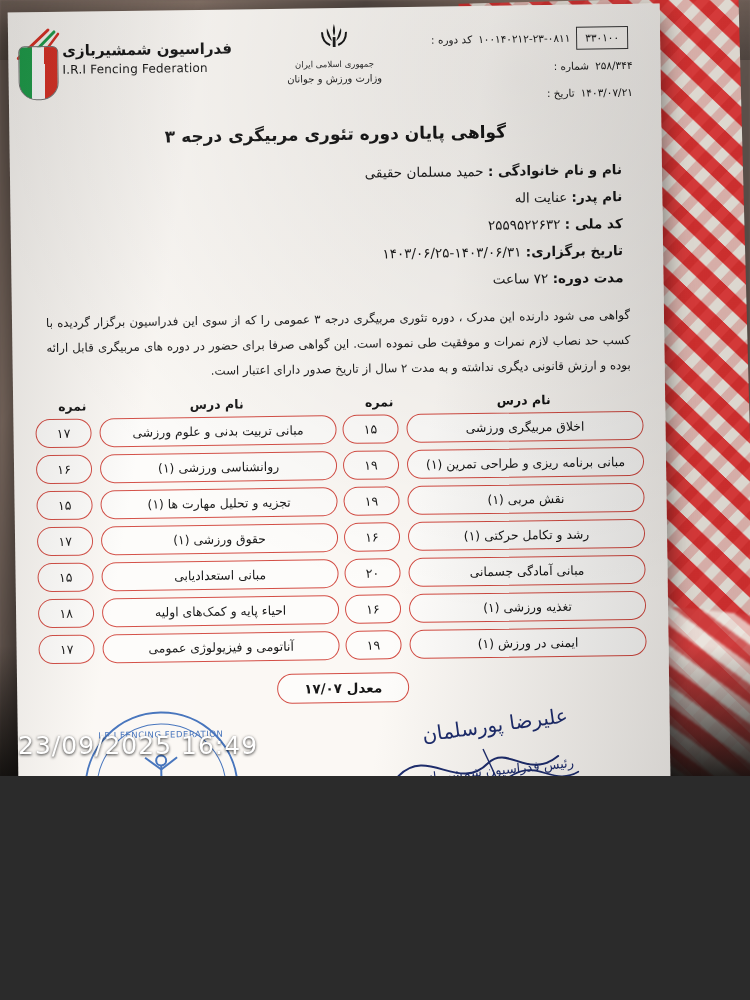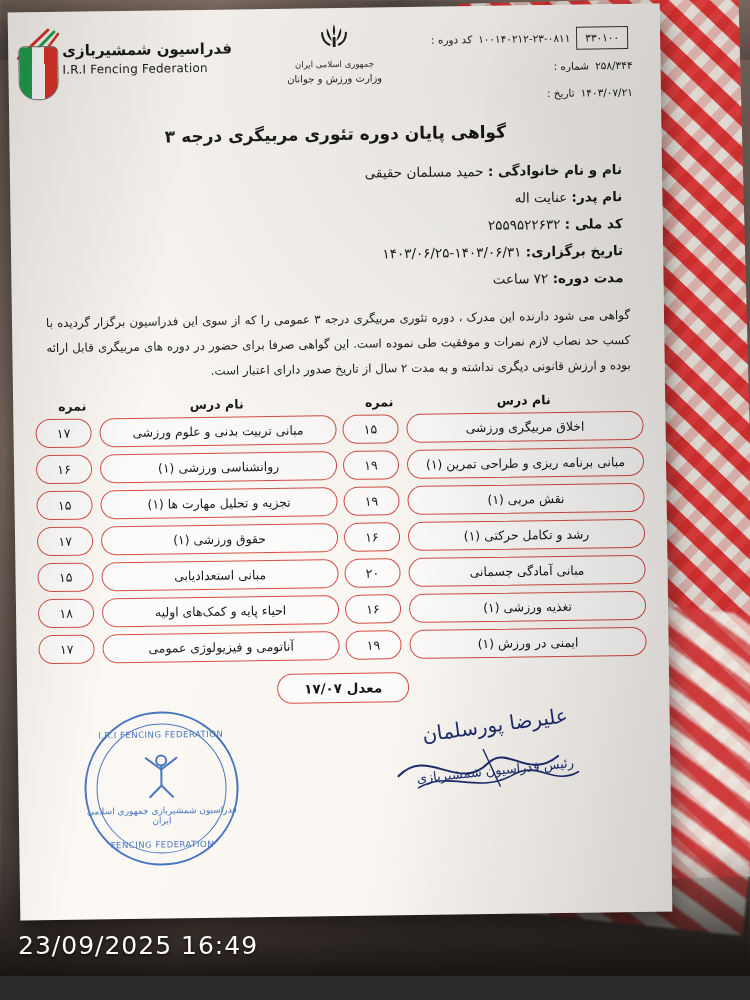--- a/index.html
+++ b/index.html
@@ -9,21 +9,21 @@
   }
   body {
     width: 750px;
     height: 1000px;
     overflow: hidden;
     font-family: "DejaVu Sans", sans-serif;
   }
   .photo {
     position: relative;
     width: 750px;
-    height: 976px;
+    height: 776px;
     overflow: hidden;
     background: #6c5f58;
   }
   
   .bg-surface {
     position: absolute;
     inset: 0;
     background:
       linear-gradient(115deg, #5a4e47 0%, #7b6a60 18%, #4e443f 33%, #8a7366 52%, #5d514b 70%, #3e3733 100%);
     filter: blur(1px);

